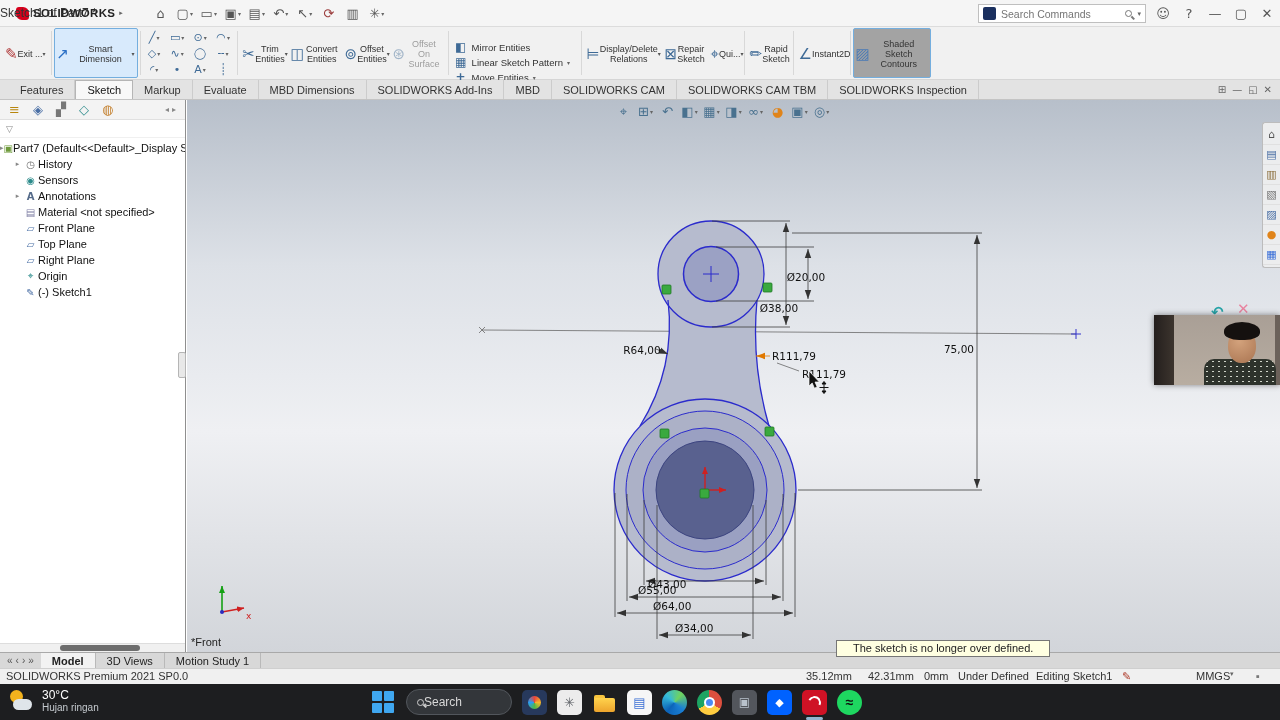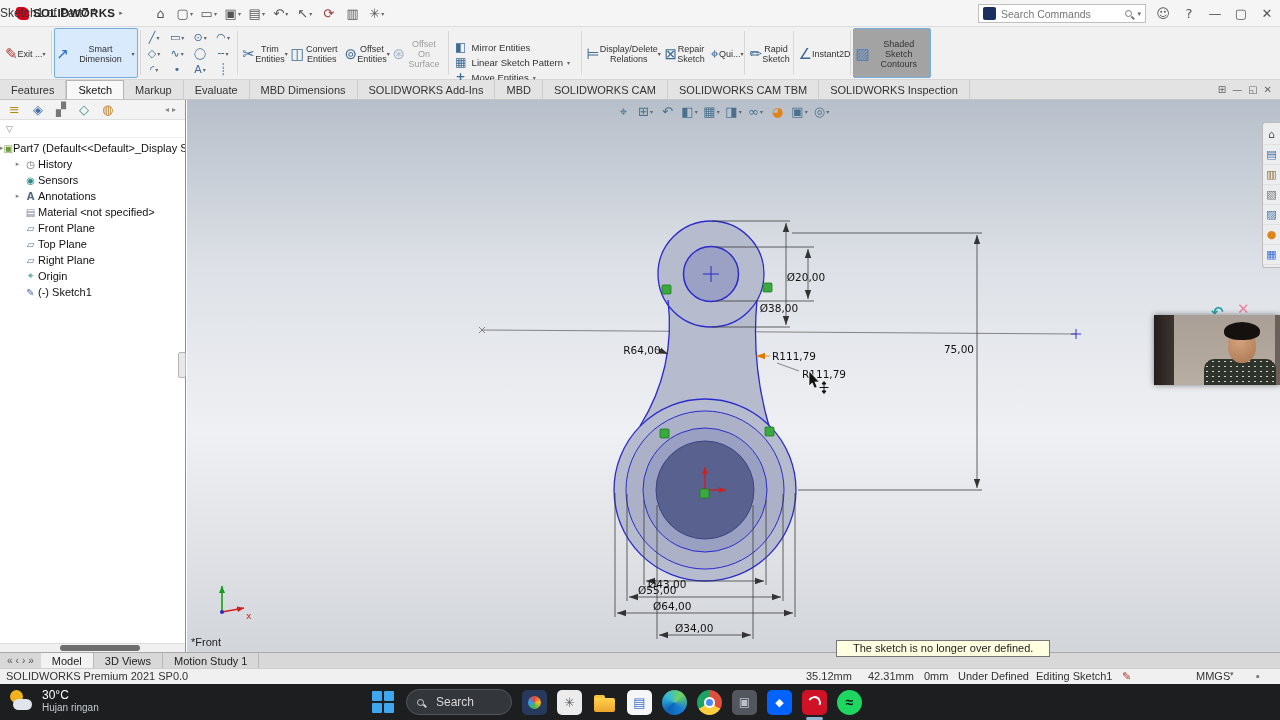--- a/index.html
+++ b/index.html
@@ -115,21 +115,21 @@
   .rbtn.act{background:#d8eafc;border-color:#74aede;border-radius:2px}
   .rbtn.pressed{background:#a3a3a3;border-color:#74aede;border-radius:2px}
   .rbtn.disabled{opacity:.45}
   .sgrid{display:grid;grid-template-columns:repeat(4,23px);grid-auto-rows:16px;align-content:center;gap:0}
   .scell{display:flex;align-items:center;justify-content:center;font-size:11px;color:#3e6a96}
   .rstack{display:flex;flex-direction:column;justify-content:space-between;gap:1px;padding:12px 3px}
   .rrow{display:flex;align-items:center;gap:4px;height:16px;font-size:9.5px;color:#333;white-space:nowrap}
   .rrow .ric{font-size:12px;color:#3e6a96;width:14px;text-align:center}
 
   
-  .cmdtabs{position:absolute;left:0;top:80px;width:1280px;height:20px;background:#e3e3e3;border-bottom:1px solid #c4c4c4;display:flex;align-items:stretch;padding-left:0}
+  .cmdtabs{position:absolute;left:0;top:80px;width:1280px;height:20px;background:#e3e3e3;border-bottom:1px solid #c4c4c4;display:flex;align-items:stretch;padding-left:9px}
   .ctab{display:flex;align-items:center;padding:0 11px;border-right:1px solid #cccccc;color:#333;font-size:11px}
   .ctab[data-active="1"]{background:#f8f8f8;border:1px solid #b5b5b5;border-bottom:none;color:#111}
   .doc-controls{margin-left:auto;display:flex;align-items:center;gap:6px;padding-right:8px}
   .doc-controls span{font-size:10px;color:#666}
 
   
   .main{position:absolute;left:0;top:100px;width:1280px;height:552px}
   .panel{position:absolute;left:0;top:0;width:186px;height:552px;background:#fff;border-right:1px solid #8f8f8f;display:flex;flex-direction:column}
   .ptabs{height:20px;background:#f3f3f3;border-bottom:1px solid #e0e0e0;display:flex;align-items:center;gap:13px;padding:0 9px;font-size:13px}
   .ptabs .ovf{margin-left:auto;font-size:8px;color:#888;display:flex;gap:3px}
@@ -158,36 +158,36 @@
   .wc-body{position:absolute;left:50px;top:44px;width:72px;height:26px;border-radius:10px 10px 0 0;background:#2e332c;background-image:radial-gradient(#cfd4c8 1px,transparent 1.3px);background-size:6px 5px}
   .wc-head{position:absolute;left:74px;top:13px;width:28px;height:35px;border-radius:50% 50% 46% 46%;background:radial-gradient(circle at 40% 38%,#d3a27c,#a97451)}
   .wc-hair{position:absolute;left:70px;top:7px;width:36px;height:18px;border-radius:50% 50% 42% 42%;background:#15110f}
 
   .tooltip{position:absolute;left:836px;top:640px;height:17px;background:#ffffe1;border:1px solid #767676;padding:1px 16px;font-size:11px;color:#222;white-space:nowrap;z-index:60}
 
   
   .doctabs{position:absolute;left:0;top:652px;width:1280px;height:16px;background:#d8d8d8;border-top:1px solid #a9a9a9;display:flex;align-items:stretch;font-size:11px}
   .dnav{display:flex;align-items:center;gap:3px;padding:0 7px;color:#555;font-size:10px}
   .dtab{display:flex;align-items:center;padding:0 11px;border-right:1px solid #b9b9b9;color:#222}
-  .dtab[data-active="1"]{background:#f2f2f2;font-weight:normal}
+  .dtab[data-active="1"]{background:#f2f2f2;font-weight:bold}
   .statusbar{position:absolute;left:0;top:668px;width:1280px;height:16px;background:#f0f0f0;border-top:1px solid #cfcfcf;font-size:11px;color:#333}
   .statusbar span{position:absolute;top:1px;white-space:nowrap}
 
   
   .taskbar{position:absolute;left:0;top:684px;width:1280px;height:36px;background:#1d1e20}
   .weather{position:absolute;left:8px;top:4px;display:flex;gap:8px;align-items:center}
   .wicon{width:26px;height:26px;position:relative}
   .wicon::before{content:"";position:absolute;left:2px;top:2px;width:13px;height:13px;border-radius:50%;background:#f2b21d}
   .wicon::after{content:"";position:absolute;left:5px;top:11px;width:19px;height:11px;border-radius:7px;background:#dfe5ea}
   .wtemp{font-size:12px;color:#fff;line-height:13px}
   .wdesc{font-size:10px;color:#c4c9ce;line-height:12px}
   .tb-center{position:absolute;left:370px;top:5px;display:flex;gap:10px;align-items:center}
   .start{width:26px;height:26px;display:grid;grid-template-columns:10px 10px;grid-template-rows:10px 10px;gap:2px;place-content:center}
   .start b{background:#3fa7f0;border-radius:1px}
-  .spill{width:106px;height:26px;border-radius:13px;background:#33363a;border:1px solid #52565c;display:flex;align-items:center;gap:12px;padding:0 10px;color:#d8d8d8;font-size:12px}
+  .spill{width:106px;height:26px;border-radius:13px;background:#33363a;border:1px solid #52565c;display:flex;align-items:center;gap:0;padding:0 10px;color:#d8d8d8;font-size:12px}
   .spill .mag,.spill .mag::after{border-color:#cfcfcf;background:transparent}
   .spill .mag::after{background:#cfcfcf}
   .tb-app{width:25px;height:25px;position:relative;display:flex;align-items:center;justify-content:center;border-radius:5px}
   .tb-app[data-running="1"]::before{content:"";position:absolute;bottom:-5px;left:4px;right:4px;height:3px;border-radius:2px;background:#93b6cf}
   [data-icon="photos-app-icon"]{background:#27395c}
   [data-icon="photos-app-icon"]::after{content:"";position:absolute;inset:6px;border-radius:50%;background:conic-gradient(#e8453c,#f7b529,#4cb749,#2a9df4,#e8453c)}
   [data-icon="settings-app-icon"]{background:#ececec}
   [data-icon="settings-app-icon"]::after{content:"✳";color:#5f6368;font-size:13px}
   [data-icon="explorer-app-icon"]{background:transparent}
   [data-icon="explorer-app-icon"]::before{content:"";position:absolute;left:2px;top:5px;width:11px;height:5px;background:#f7c43e;border-radius:2px 2px 0 0}

